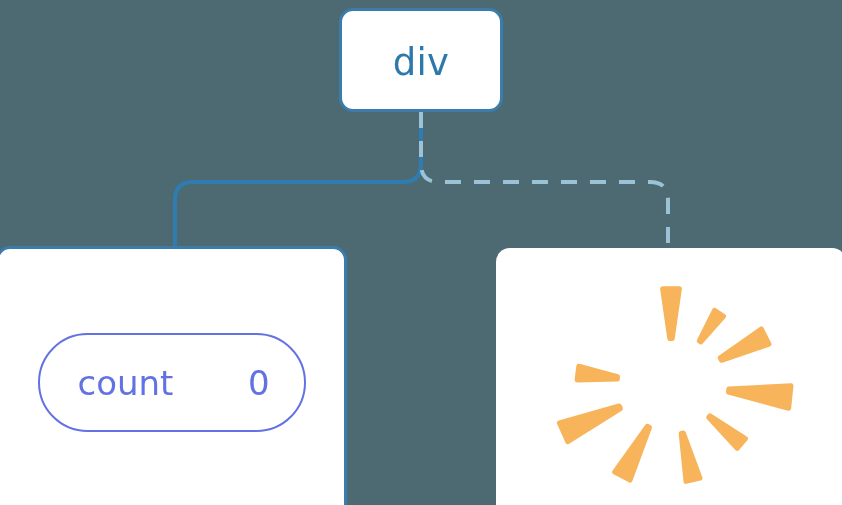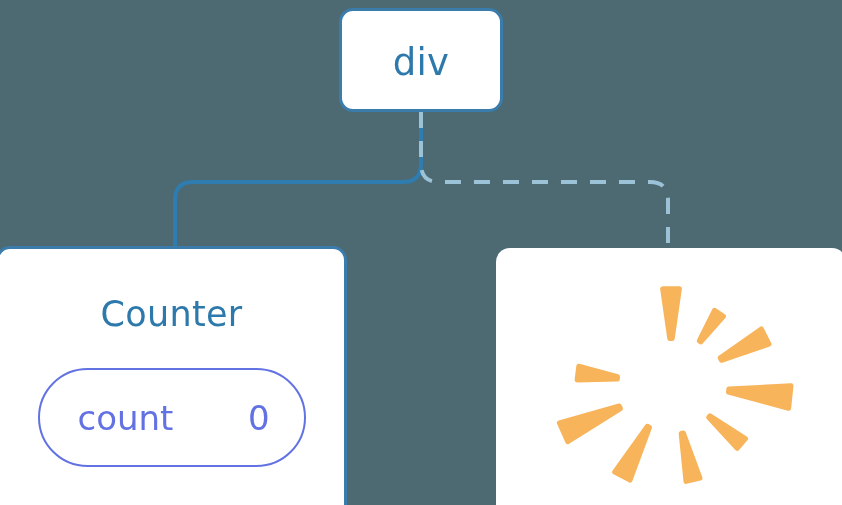--- a/index.html
+++ b/index.html
@@ -132,21 +132,20 @@
     <path d="M 421 100 L 421 152 Q 421 170 403 170 L 193 170 Q 175 170 175 188 L 175 238" stroke="#2e7cb0" stroke-width="4" stroke-linecap="round" fill="none"></path>
 
     <path d="M 421 100 L 421 152 Q 421 170 439 170 L 650 170 Q 668 170 668 188 L 668 240" stroke="#9cc2d8" stroke-width="4" stroke-linecap="butt" fill="none" stroke-dasharray="16 13"></path>
   </svg>
 
   <div class="node bordered" id="node-div">
     <span class="node-title">div</span>
   </div>
 
   <div class="node bordered" id="node-counter">
-    <span class="node-title">Counter</span>
 
     <div class="state-pill">
       <span class="pill-key">count</span>
       <span class="pill-divider"></span>
       <span class="pill-val">0</span>
     </div>
   </div>
 
   <div class="node" id="node-burst">
     <svg id="burst-svg" viewBox="0 0 350 273" width="350" height="273">

